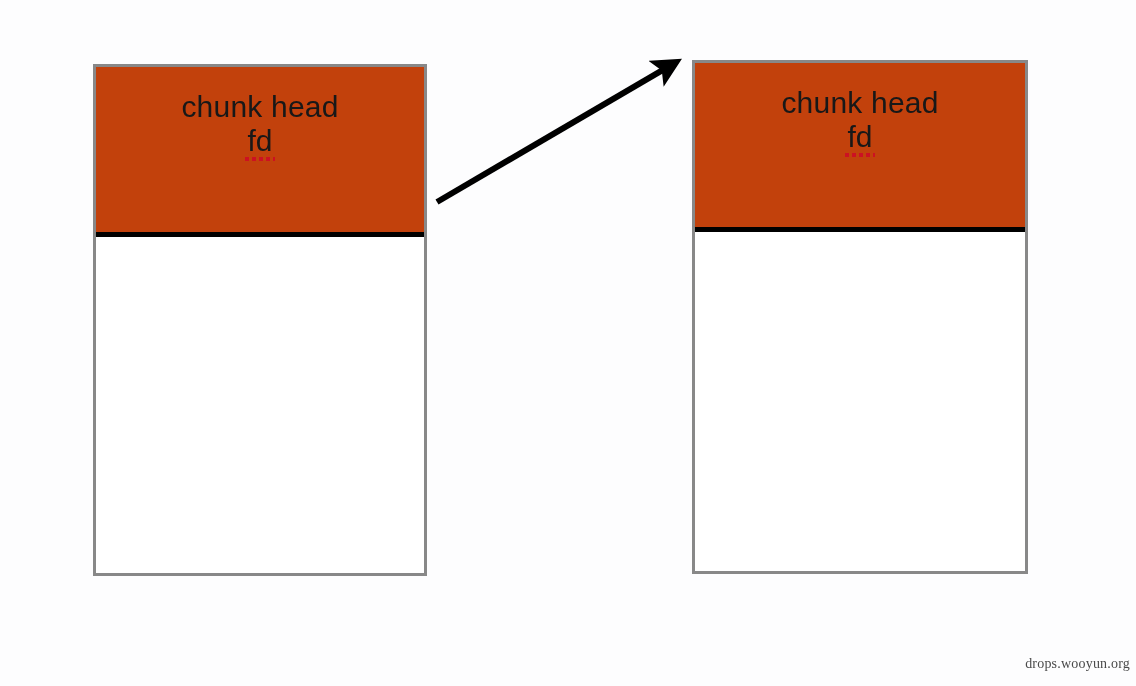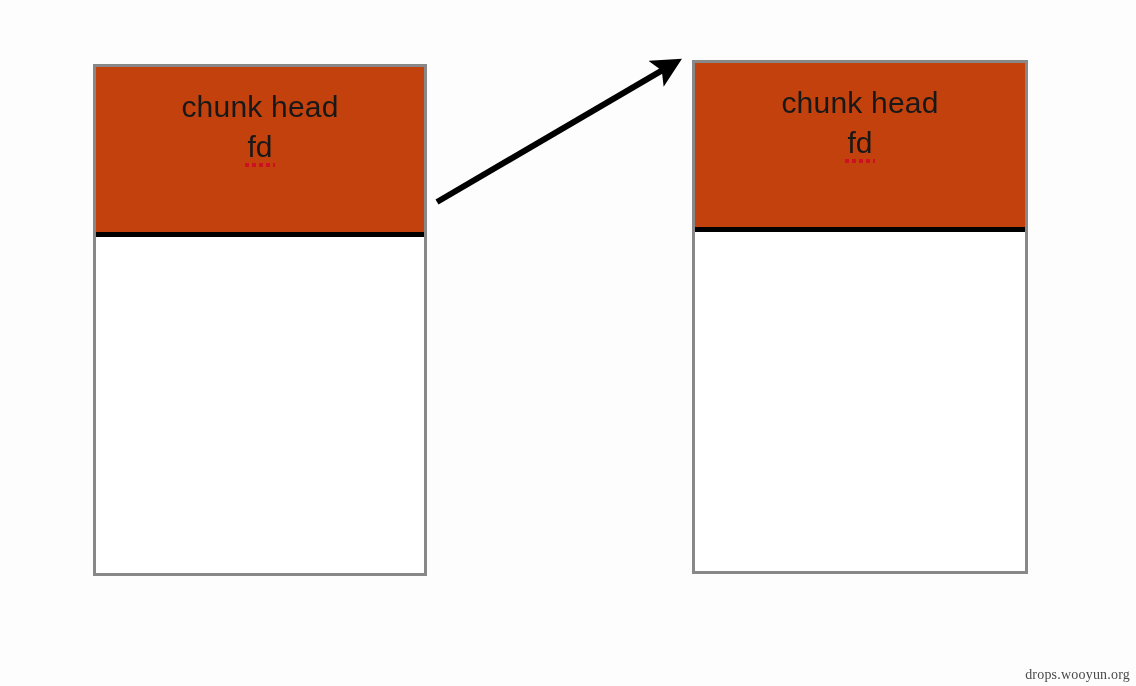--- a/index.html
+++ b/index.html
@@ -62,21 +62,21 @@
 
   .chunk-title {
     font-size: 30px;
     line-height: 36px;
     color: #181818;
     letter-spacing: 0.2px;
     white-space: nowrap;
   }
 
   .chunk-field {
-    margin-top: 6px;
+    margin-top: 0;
     font-size: 30px;
     line-height: 32px;
     color: #181818;
     position: relative;
     white-space: nowrap;
   }
 
   
   .spell-underline {
     position: absolute;
@@ -121,21 +121,21 @@
     top: 0;
     width: 1136px;
     height: 686px;
     pointer-events: none;
   }
 
   
   #watermark {
     position: absolute;
     right: 6px;
-    bottom: 3px;
+    bottom: 14px;
     font-family: "Liberation Serif", serif;
     font-size: 14px;
     color: #4a4a4a;
     letter-spacing: 0.2px;
     white-space: nowrap;
   }
 </style>
 </head>
 <body style="background: rgb(253, 253, 254);">
 

